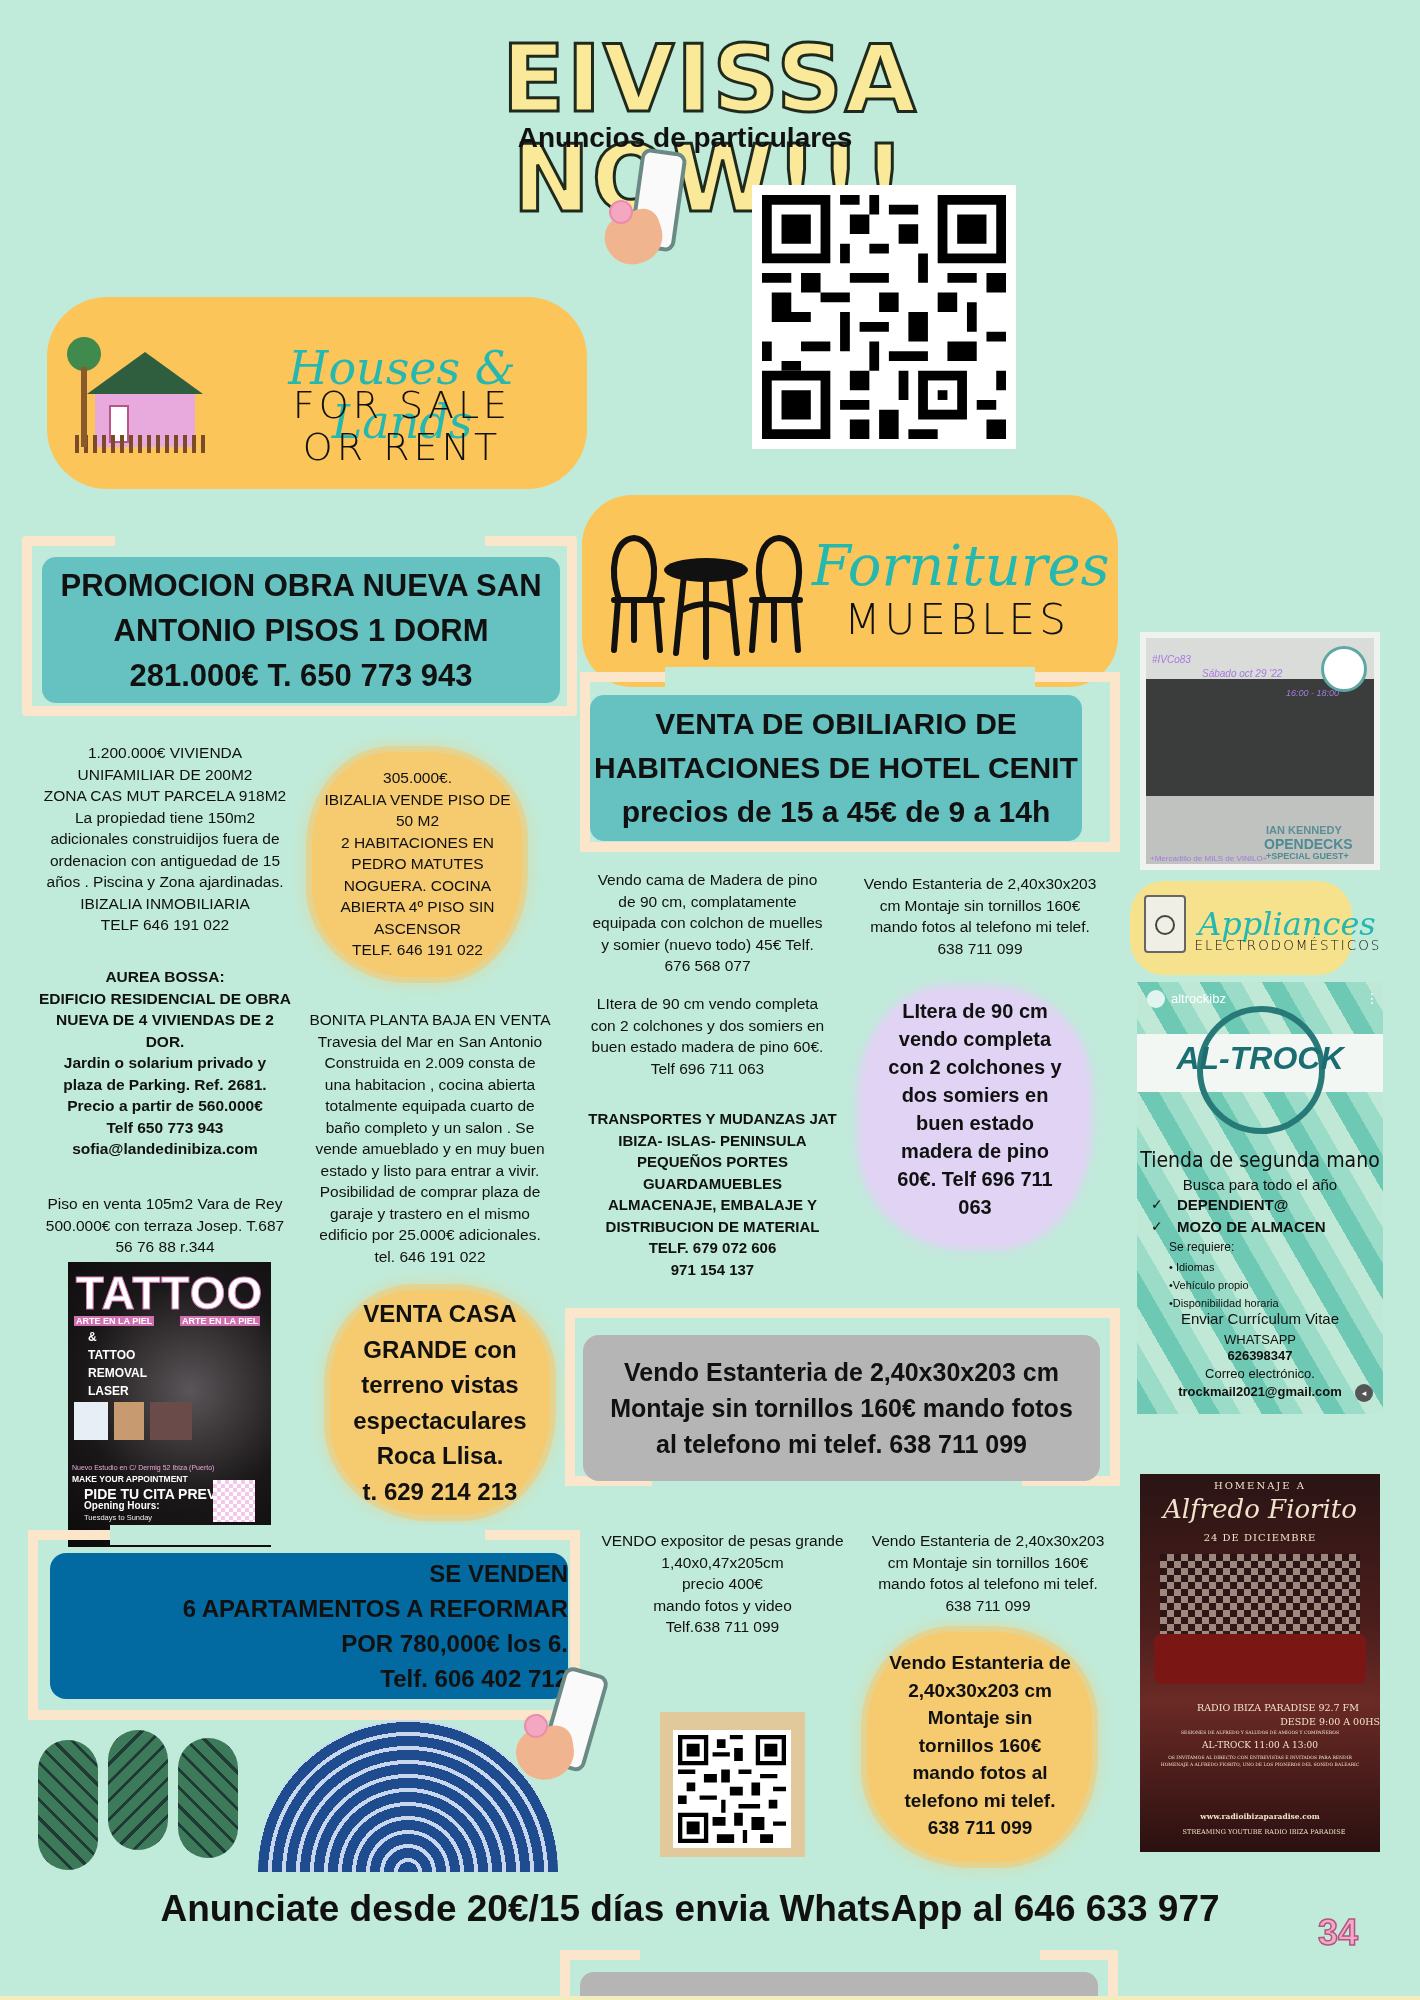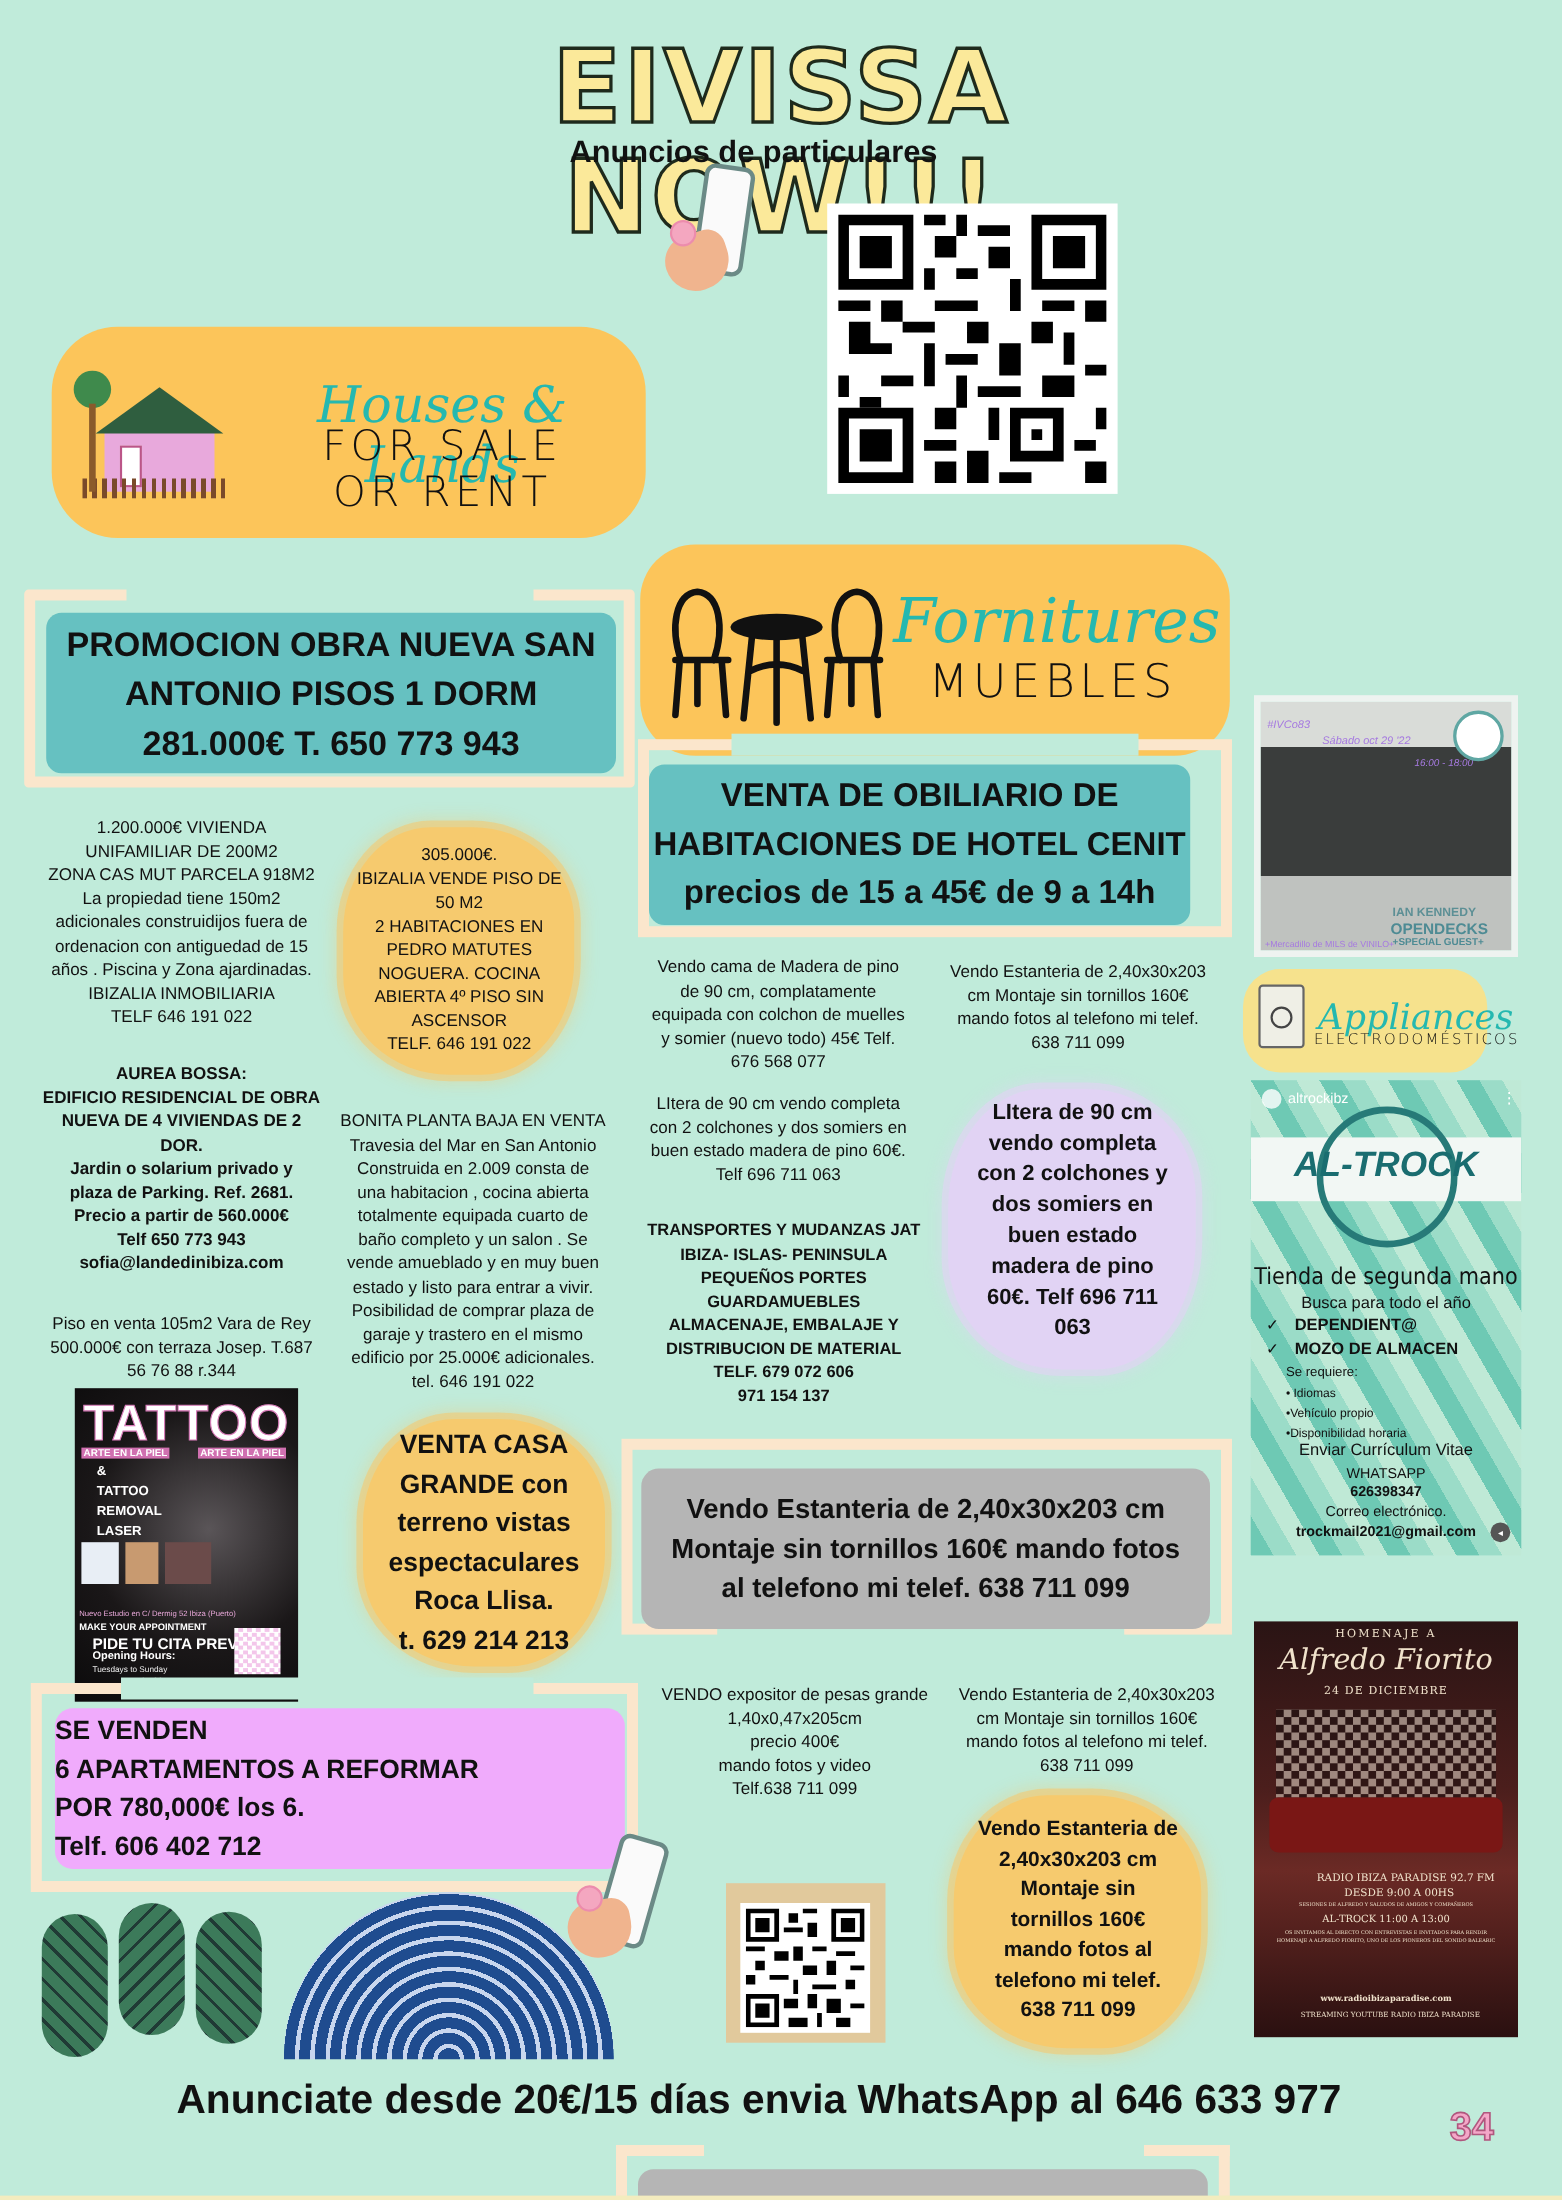--- a/index.html
+++ b/index.html
@@ -55,21 +55,21 @@
   
   .frame { border: 10px solid #fbe6cc; }
   .frame-mask { background: #c0ebda; }
 
   
   .teal-box {
     background: #66c1c1; border-radius: 14px;
     font-weight: 700; text-align: center; display: flex; flex-direction: column; justify-content: center;
   }
   .grey-box { background: #b5b5b5; border-radius: 16px; font-weight: 700; text-align: center; display:flex; flex-direction:column; justify-content:center; }
-  .pink-box { background: #f0abfc; border-radius: 16px; font-weight: 700; text-align: left; display:flex; flex-direction:column; justify-content:center; }
+  .pink-box { background: #0369a1; border-radius: 16px; font-weight: 700; text-align: right; display:flex; flex-direction:column; justify-content:center; }
 
   .blob {
     border-radius: 38% 44% 40% 46% / 42% 38% 46% 40%;
     box-shadow: 0 0 0 6px rgba(246,200,110,0.55), 0 0 14px 8px rgba(246,200,110,0.35);
   }
   .blob-yellow { background: #f6ca6e; }
   .blob-lilac  { background: #e1d3f4; box-shadow: 0 0 0 6px rgba(225,211,244,0.6), 0 0 14px 8px rgba(225,211,244,0.4); }
 
   .ad { font-size: 15.5px; line-height: 21.5px; text-align: center; }
   .ad.bold { font-weight: 700; }
@@ -424,21 +424,21 @@
   <div class="abs" style="left:218px;top:402px;width:18px;height:18px;border-radius:50%;background:#555;color:#fff;font-size:9px;text-align:center;line-height:18px;">◂</div>
 </div>
 
 <div class="abs photo fiorito" style="left:1140px;top:1474px;width:240px;height:378px;">
   <div class="abs" style="left:0;top:6px;width:240px;text-align:center;font-family:'DejaVu Serif',serif;font-size:10px;letter-spacing:2px;">HOMENAJE A</div>
   <div class="abs" style="left:0;top:20px;width:240px;text-align:center;font-family:'DejaVu Serif',serif;font-style:italic;font-size:26px;">Alfredo Fiorito</div>
   <div class="abs" style="left:0;top:58px;width:240px;text-align:center;font-family:'DejaVu Serif',serif;font-size:10px;letter-spacing:1px;">24 DE DICIEMBRE</div>
   <div class="abs" style="left:20px;top:80px;width:200px;height:80px;background:repeating-conic-gradient(#e8e0d0 0 25%, #1a1010 0 50%) 0 0/14px 14px;opacity:.55;"></div>
   <div class="abs" style="left:14px;top:160px;width:212px;height:50px;background:#7a1715;border-radius:8px;"></div>
   <div class="abs" style="left:0;top:228px;width:276px;text-align:center;font-family:'DejaVu Serif',serif;font-size:9.5px;">RADIO IBIZA PARADISE 92.7 FM</div>
-  <div class="abs" style="left:12px;top:242px;width:240px;text-align:center;font-family:'DejaVu Serif',serif;font-size:9.5px;">DESDE 9:00 A 00HS</div>
+  <div class="abs" style="left:0;top:242px;width:240px;text-align:right;font-family:'DejaVu Serif',serif;font-size:9.5px;">DESDE 9:00 A 00HS</div>
   <div class="abs" style="left:0;top:256px;width:240px;text-align:center;font-family:'DejaVu Serif',serif;font-size:4.5px;">SESIONES DE ALFREDO Y SALUDOS DE AMIGOS Y COMPAÑEROS</div>
   <div class="abs" style="left:0;top:266px;width:240px;text-align:center;font-family:'DejaVu Serif',serif;font-size:9px;">AL-TROCK 11:00 A 13:00</div>
   <div class="abs" style="left:20px;top:280px;width:200px;text-align:center;font-family:'DejaVu Serif',serif;font-size:4.5px;line-height:7px;">OS INVITAMOS AL DIRECTO CON ENTREVISTAS E INVITADOS PARA RENDIR HOMENAJE A ALFREDO FIORITO, UNO DE LOS PIONEROS DEL SONIDO BALEARIC</div>
   <div class="abs" style="left:0;top:338px;width:240px;text-align:center;font-family:'DejaVu Serif',serif;font-size:7.5px;font-weight:700;">www.radioibizaparadise.com</div>
   <div class="abs" style="left:14px;top:354px;width:220px;text-align:center;font-family:'DejaVu Serif',serif;font-size:6.5px;">STREAMING YOUTUBE RADIO IBIZA PARADISE</div>
 </div>
 
 <div class="abs footer-text">Anunciate  desde 20€/15 días  envia WhatsApp al 646 633 977</div>
 <div class="abs page-num">34</div>
 

